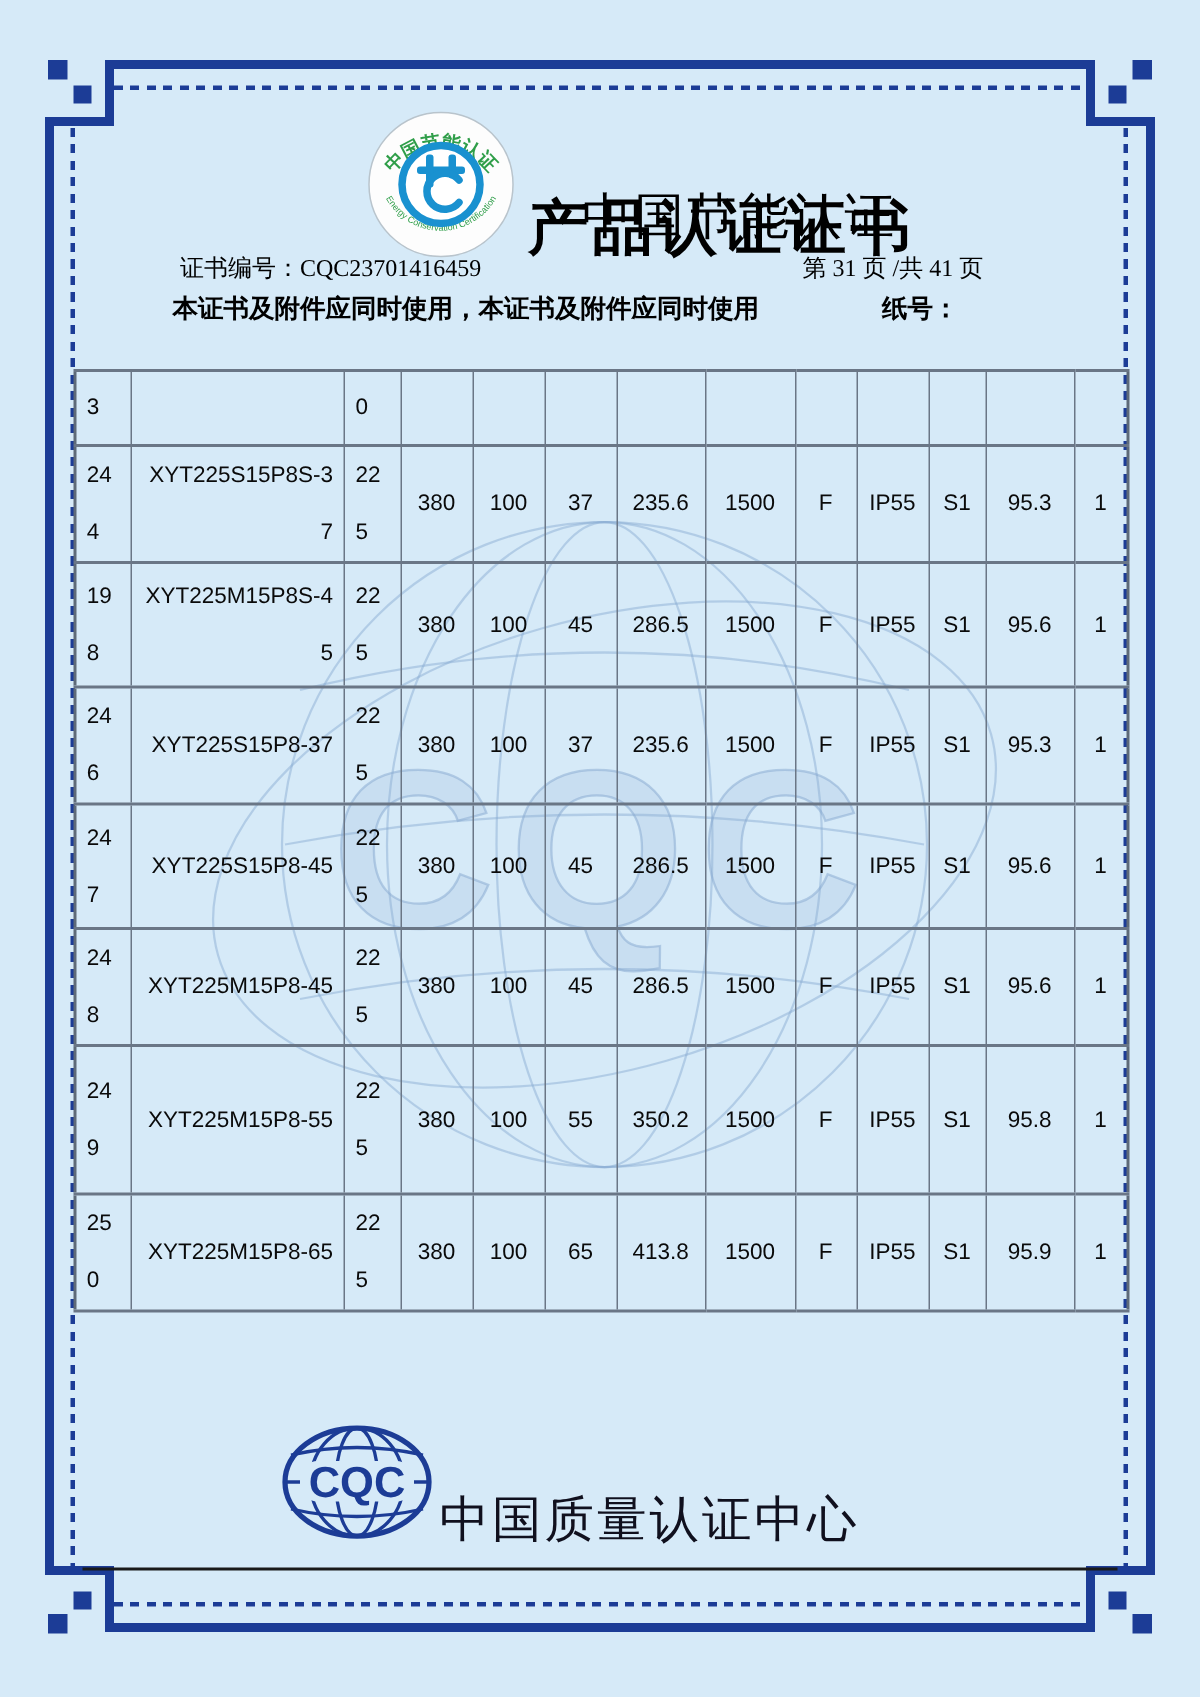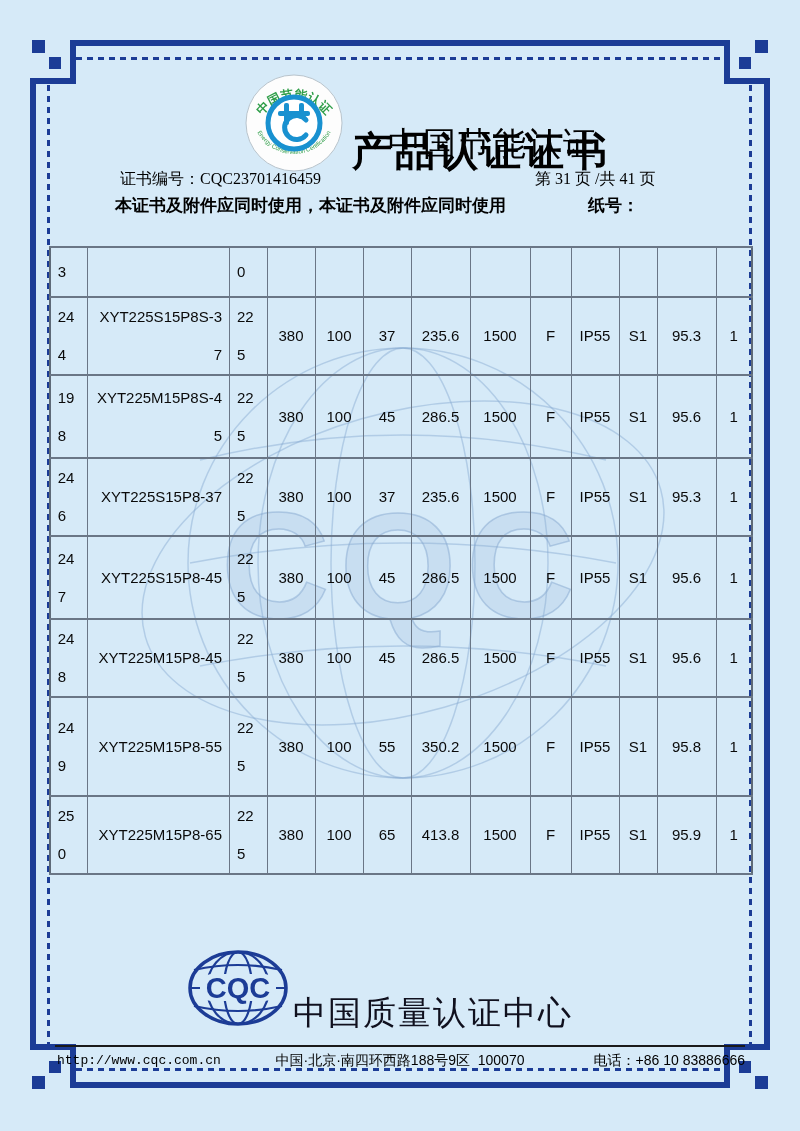--- a/index.html
+++ b/index.html
@@ -283,19 +283,14 @@
       <path d="M 8 22 Q 52 12 96 22" stroke-width="2.2"></path>
       <path d="M 8 58 Q 52 68 96 58" stroke-width="2.2"></path>
       <line x1="4" y1="40" x2="100" y2="40" stroke-width="2.2"></line>
     </g>
     <rect x="14" y="26" width="76" height="27" rx="12" fill="#d6eaf8"></rect>
     <text x="52" y="50" text-anchor="middle" font-size="29" font-weight="bold" font-family="Liberation Sans, sans-serif" fill="#1c3c96" letter-spacing="0">CQC</text>
   </svg>
   <div class="org-name">中国质量认证中心</div>
 
   <div class="rule"></div>
-  <div class="foot-bar">
-    <span class="web">http://www.cqc.com.cn</span>
-    <span class="addr">中国·北京·南四环西路188号9区  100070</span>
-    <span class="tel">电话：+86 10 83886666</span>
-  </div>
 
 </div>
 
 </body></html>

